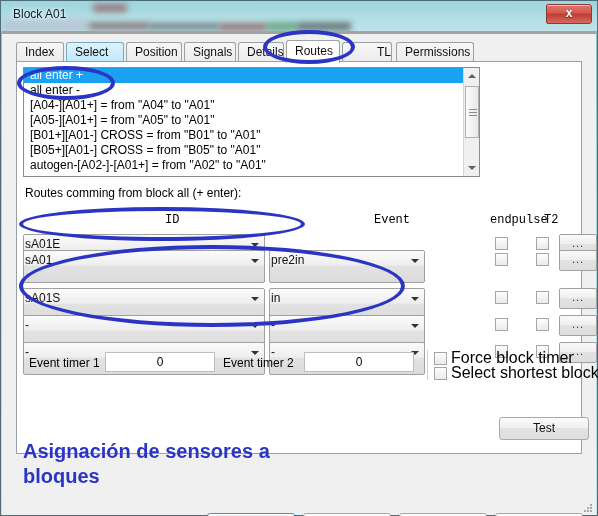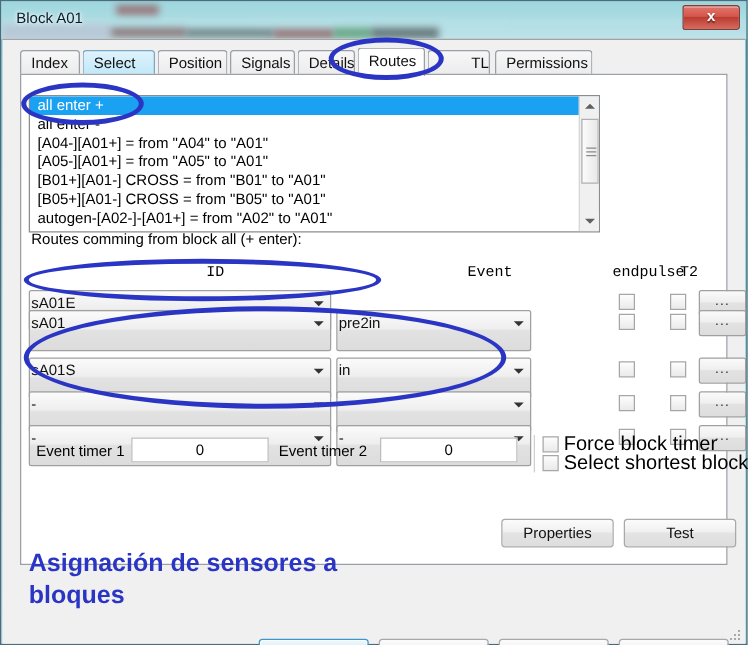--- a/index.html
+++ b/index.html
@@ -62,21 +62,21 @@
     text-align:center; font-size:12px; font-weight:bold; color:#fff;
     text-shadow: 0 1px 1px rgba(0,0,0,.45);
   }
 
   
   #client {
     position: absolute;
     left: 1px; top: 30px;
     width: 594px; height: 484px;
     background: #f0f0f0;
-    border-top: 1px solid #a3a3a3;
+    border-top: 3px solid #a3a3a3;
   }
 
   
   #tabstrip {
     position: absolute; left: 14px; top: 6px;
     width: 566px; height: 22px;
   }
   .tab {
     position: absolute; top: 2px; height: 20px;
     padding: 0 8px;
@@ -103,21 +103,21 @@
   
   #panel {
     position: absolute; left: 14px; top: 27px;
     width: 566px; height: 393px;
     background: #ffffff;
     border: 1px solid #9aa0a6;
   }
 
   
   #listbox {
-    position: absolute; left: 6px; top: 16px;
+    position: absolute; left: 6px; top: 5px;
     width: 457px; height: 110px;
     background: #ffffff;
     border: 1px solid #8c8c8c;
     overflow: hidden;
   }
   .li {
     height: 15px; line-height: 15px;
     padding-left: 6px;
     font-size: 12px; color: #000;
     white-space: nowrap;
@@ -409,21 +409,20 @@
         <div class="tfield" id="tf2">0</div>
         <div id="vsep"></div>
         <div class="cbrow" id="cb-force">
           <span class="box"></span><span>Force block timer</span>
         </div>
         <div class="cbrow" id="cb-short">
           <span class="box"></span><span>Select shortest block</span>
         </div>
       </div>
 
-      <div class="gbtn" id="btn-properties">Properties</div>
       <div class="gbtn" id="btn-test">Test</div>
     </div>
 
     <div id="btn-ok">OK</div>
     <div class="fbtn" id="btn-cancel">Cancel</div>
     <div class="fbtn" id="btn-apply">Apply</div>
     <div class="fbtn" id="btn-help"></div>
 
     <div id="grip"></div>
   </div>

